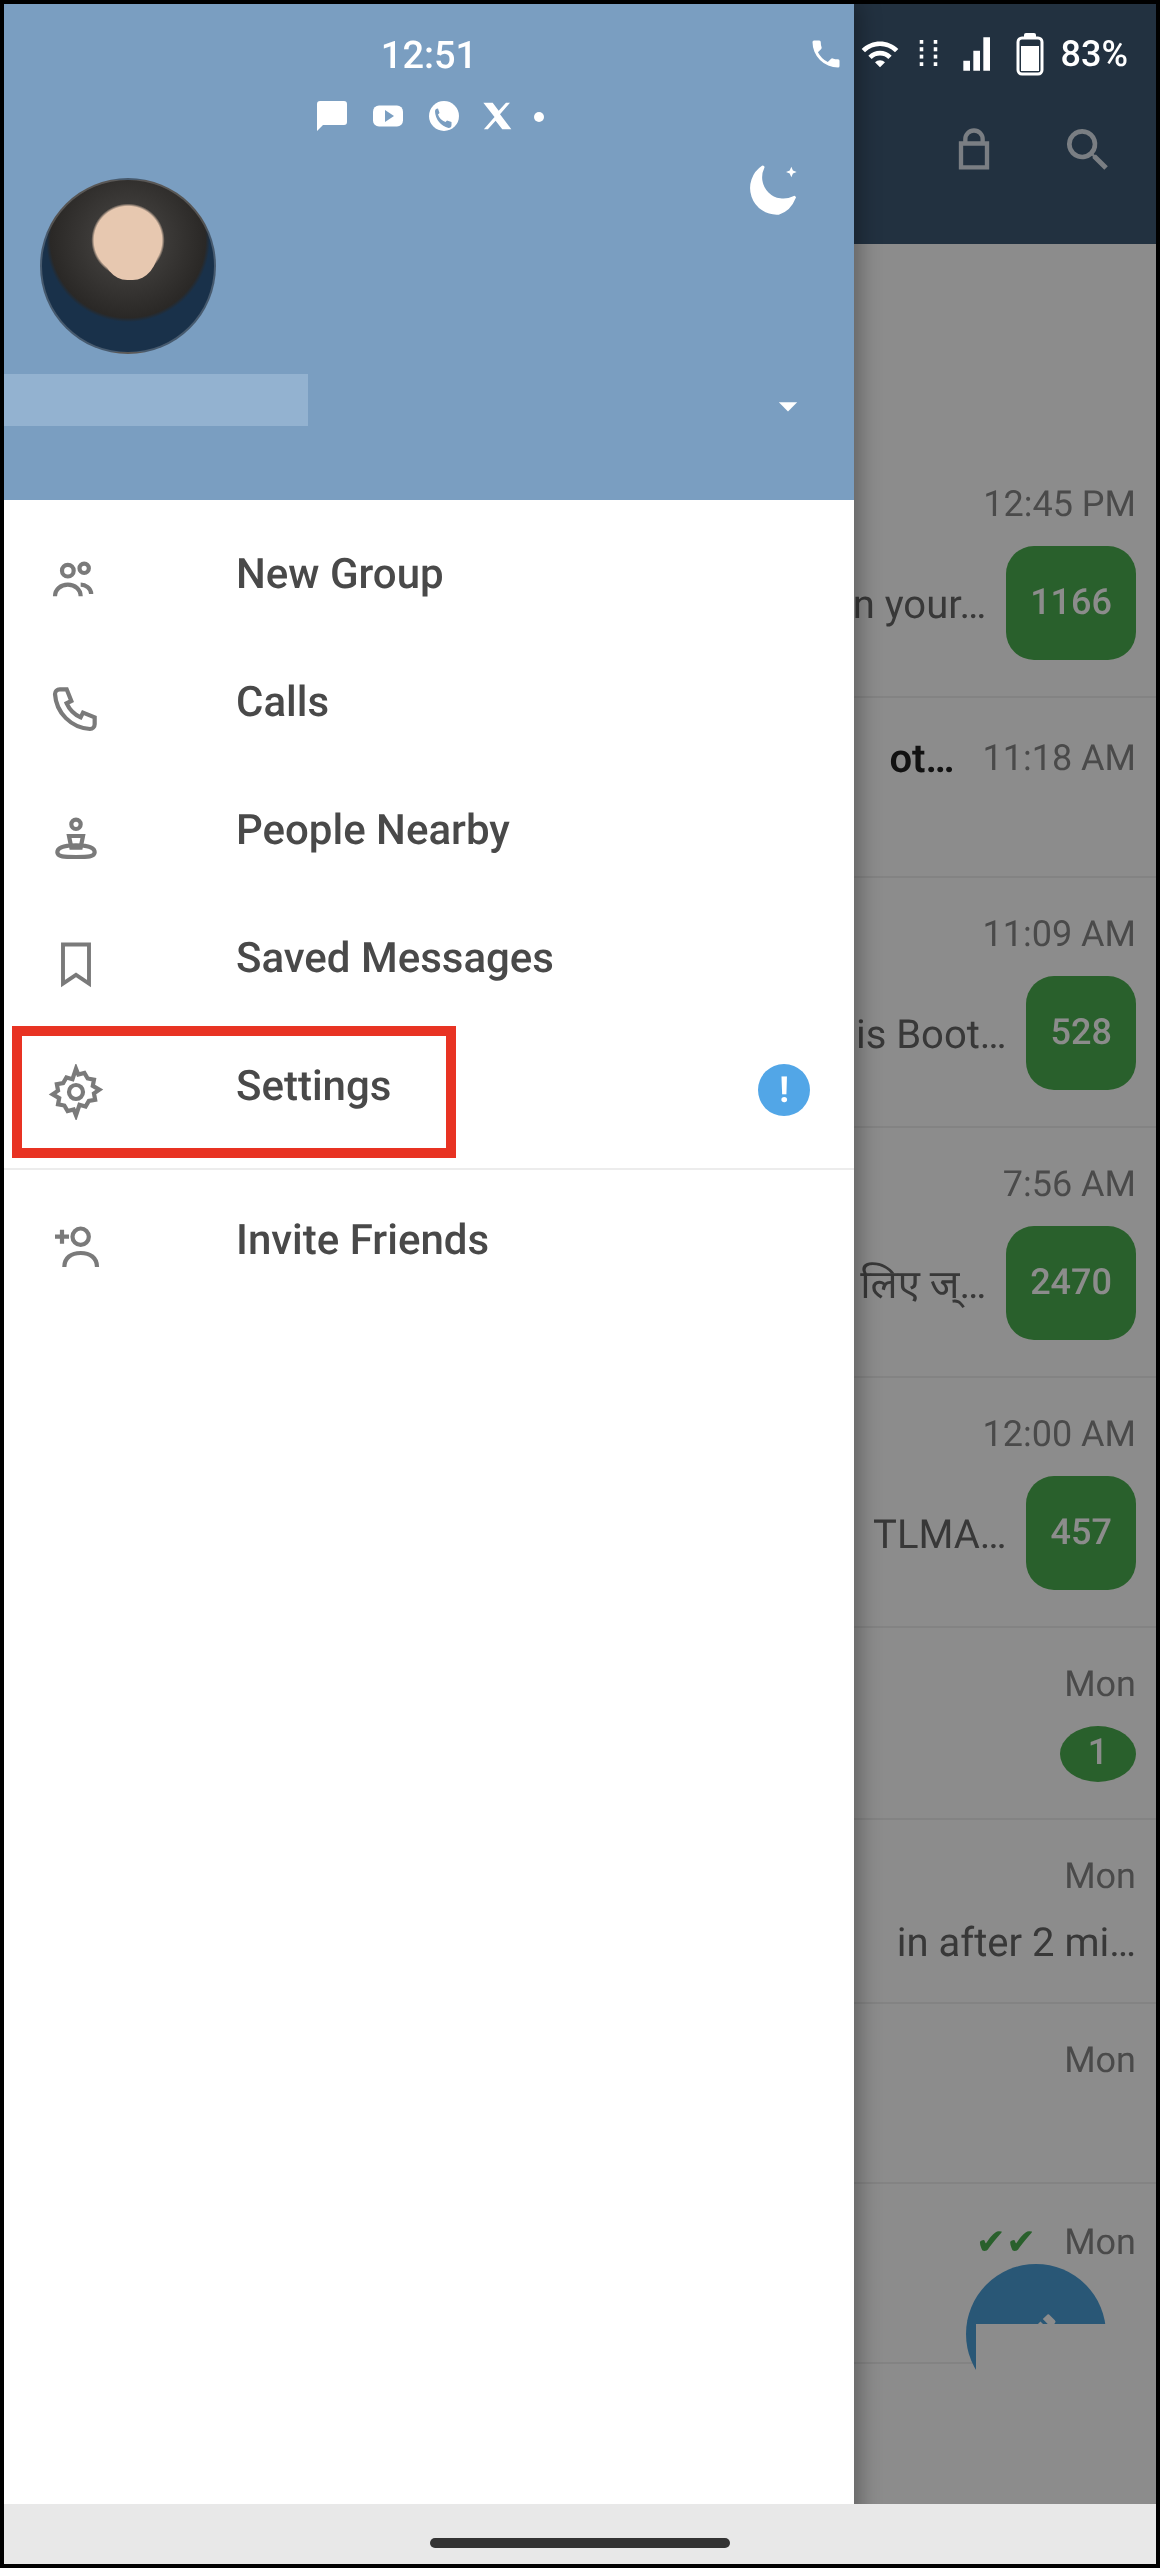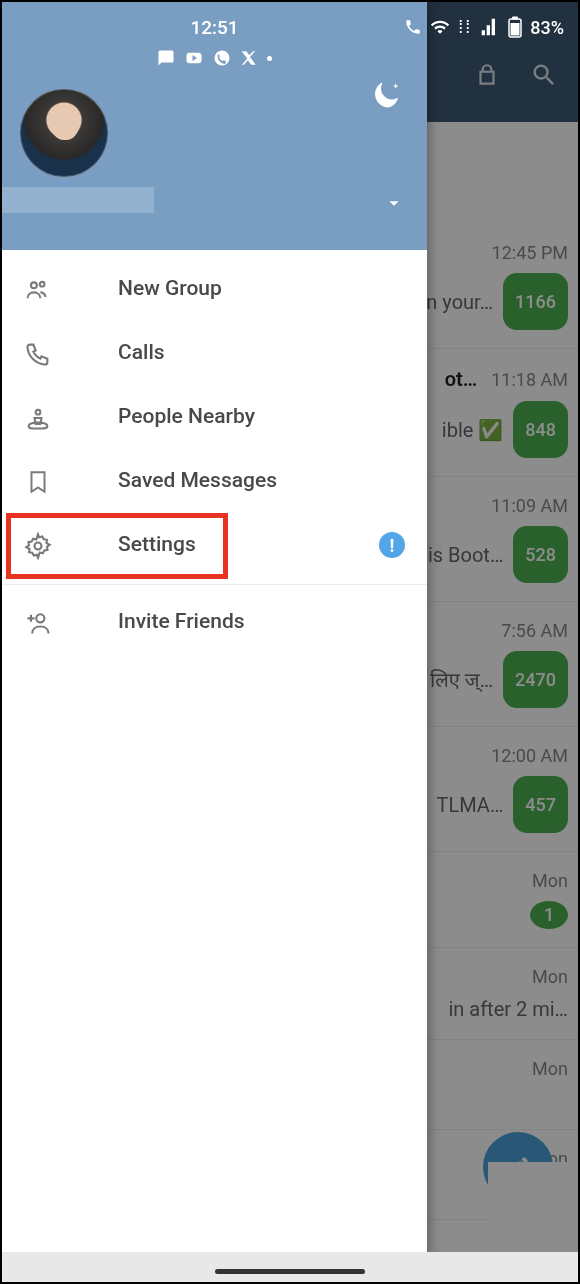--- a/index.html
+++ b/index.html
@@ -270,24 +270,20 @@
       <div class="row2">
           <span class="preview">in your…</span>
           <span class="badge">1166</span>
         </div>
     </div>
     <div class="bg-chat-item">
       <div style="display:flex;gap:14px;align-items:center">
           <span class="preview" style="font-weight:600;color:#222">ot…</span>
           <span class="time">11:18 AM</span>
         </div>
-      <div class="row2">
-          <span class="preview">ible ✅</span>
-          <span class="badge">848</span>
-        </div>
     </div>
     <div class="bg-chat-item">
       <span class="time">11:09 AM</span>
       <div class="row2">
           <span class="preview">is Boot…</span>
           <span class="badge">528</span>
         </div>
     </div>
     <div class="bg-chat-item">
       <span class="time">7:56 AM</span>

